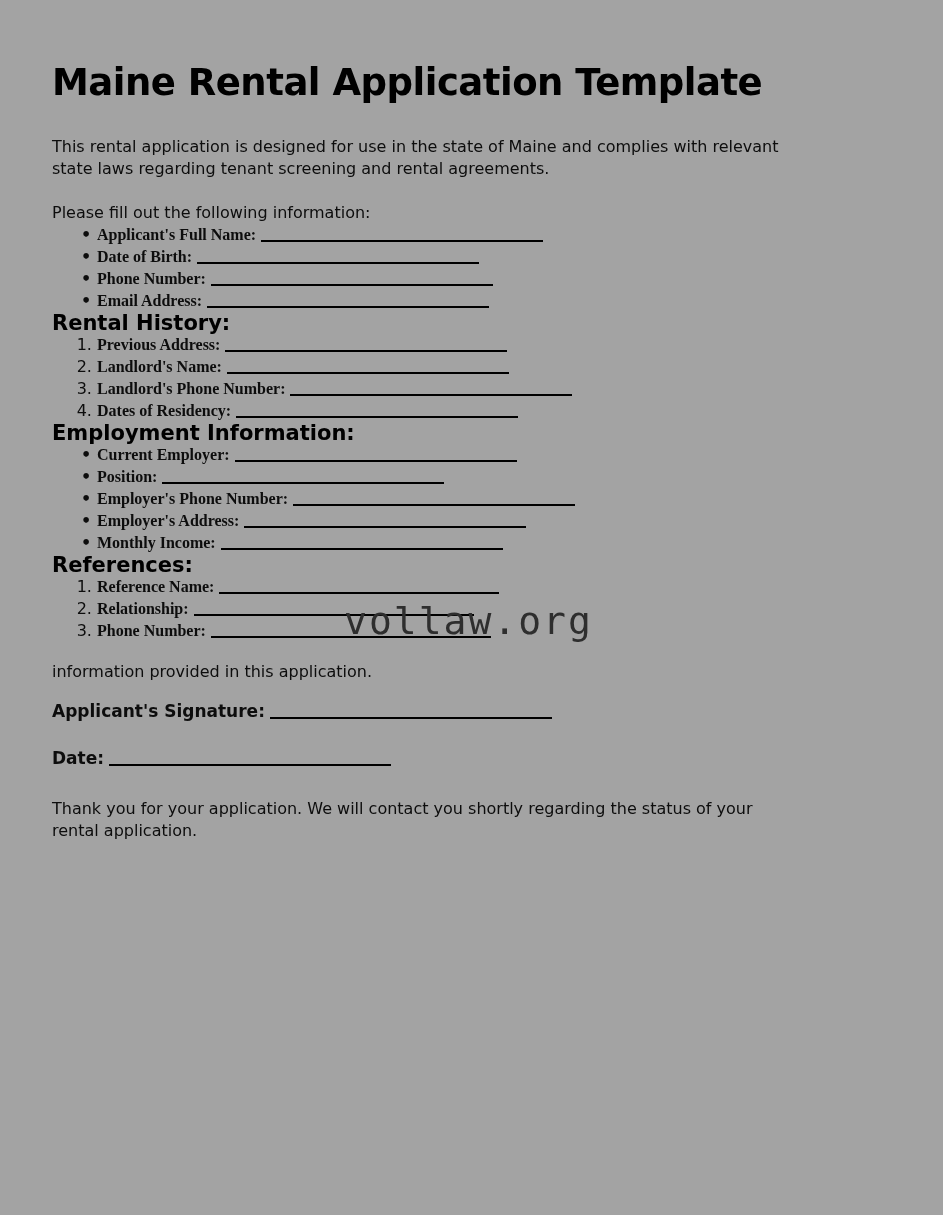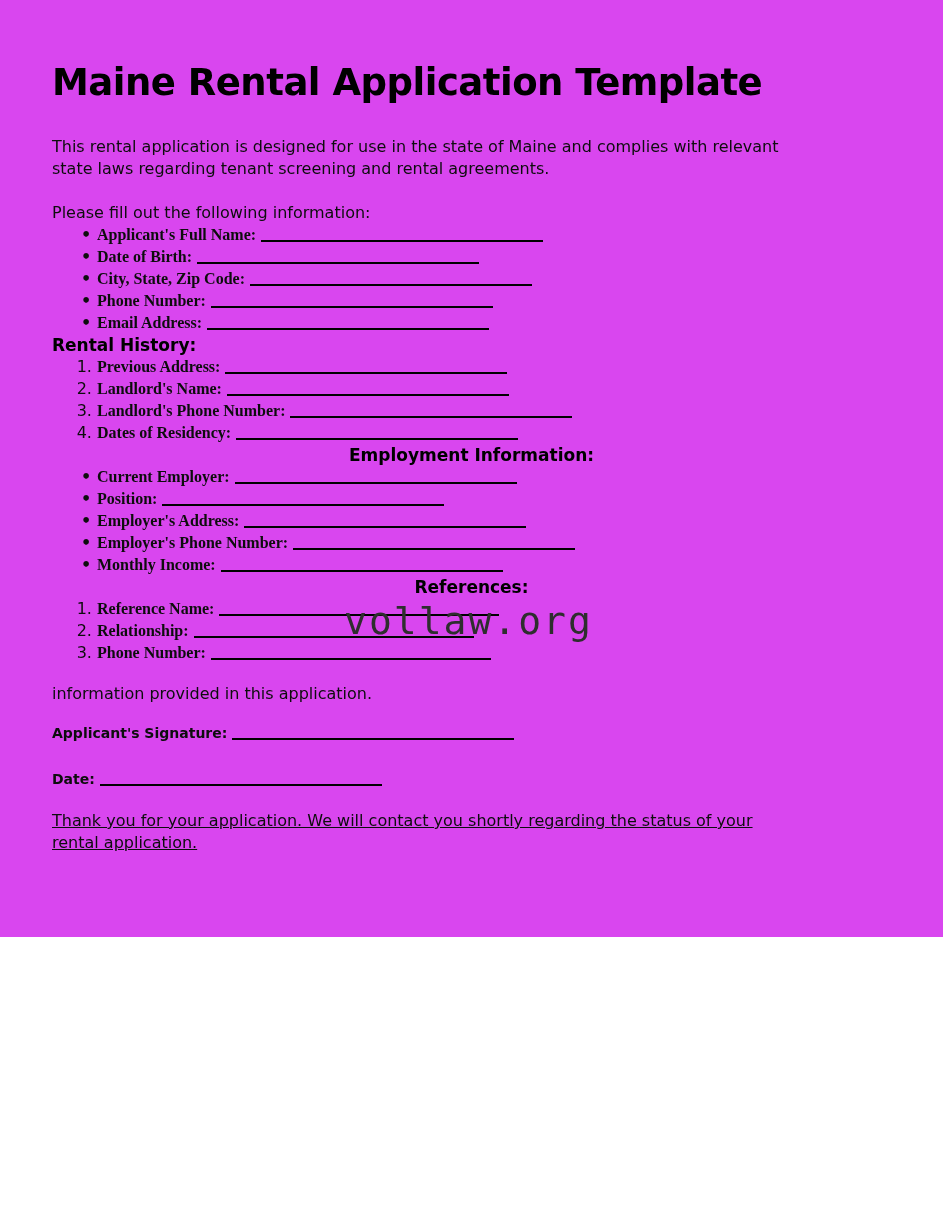--- a/index.html
+++ b/index.html
@@ -1,21 +1,21 @@
 <!DOCTYPE html>
 <html><head>
 <meta charset="utf-8">
 <style>
   * { box-sizing: border-box; }
   html, body { margin: 0; padding: 0; background: #ffffff; }
   .page {
     position: relative;
     width: 943px;
-    height: 937px;
-    background: #d946ef;
+    height: 1215px;
+    background: #a3a3a3;
     font-family: "DejaVu Sans", "Liberation Sans", sans-serif;
     font-size: 16px;
     color: #0d0d0d;
     overflow: hidden;
   }
   .content { padding: 60px 52px 0 52px; }
 
   h1.doc-title {
     margin: 0;
     font-size: 37px;
@@ -27,30 +27,30 @@
   }
 
   .para { margin: 0; }
   .para .line { line-height: 22px; white-space: nowrap; }
 
   .mt-intro   { margin-top: 30px; }
   .mt-fill    { margin-top: 22px; }
   .mt-list1   { margin-top: 19px; }
   .mt-h2a     { margin-top: 18px; }
   .mt-list2   { margin-top: 17px; }
-  .mt-h2b     { margin-top: 19px; text-align: center; }
+  .mt-h2b     { margin-top: 19px; }
   .mt-list3   { margin-top: 18px; }
   .mt-auth    { margin-top: 19px; }
   .mt-sig     { margin-top: 17px; }
   .mt-date    { margin-top: 24px; }
-  .mt-close   { margin-top: 20px; text-decoration: underline; }
+  .mt-close   { margin-top: 28px; }
 
   h2.section-heading {
     margin: 0;
-    font-size: 17px;
+    font-size: 21px;
     line-height: 22px;
     font-weight: bold;
     color: #000000;
   }
 
   ul.field-list, ol.field-list {
     margin: 0;
     padding: 0 0 0 45px;
   }
   ul.field-list { list-style: none; }
@@ -74,21 +74,21 @@
     width: 282px;
     height: 4px;
     border-bottom: 2px solid #000000;
     margin-left: 5px;
     position: relative;
     top: 2px;
   }
   .blank-short { width: 280px; }
 
   .sig-row { line-height: 22px; white-space: nowrap; }
-  .sig-label { font-weight: bold; font-size: 14px; }
+  .sig-label { font-weight: bold; font-size: 17px; }
 
   .watermark {
     position: absolute;
     left: 344px;
     top: 599px;
     font-family: "DejaVu Sans Mono", "Liberation Mono", monospace;
     font-size: 38px;
     letter-spacing: 2px;
     color: #2e2e2e;
     pointer-events: none;
@@ -112,23 +112,20 @@
     </div>
 
     <ul class="field-list mt-list1">
       <li>
         <span class="field-label">Applicant's Full Name:</span><span class="blank"></span>
       </li>
       <li>
         <span class="field-label">Date of Birth:</span><span class="blank"></span>
       </li>
       <li>
-        <span class="field-label">City, State, Zip Code:</span><span class="blank"></span>
-      </li>
-      <li>
         <span class="field-label">Phone Number:</span><span class="blank"></span>
       </li>
       <li>
         <span class="field-label">Email Address:</span><span class="blank"></span>
       </li>
     </ul>
 
     <h2 class="section-heading mt-h2a">Rental History:</h2>
 
     <ol class="field-list mt-list2">
@@ -149,24 +146,24 @@
     <h2 class="section-heading mt-h2b">Employment Information:</h2>
 
     <ul class="field-list mt-list3">
       <li>
         <span class="field-label">Current Employer:</span><span class="blank"></span>
       </li>
       <li>
         <span class="field-label">Position:</span><span class="blank"></span>
       </li>
       <li>
+        <span class="field-label">Employer's Phone Number:</span><span class="blank"></span>
+      </li>
+      <li>
         <span class="field-label">Employer's Address:</span><span class="blank"></span>
-      </li>
-      <li>
-        <span class="field-label">Employer's Phone Number:</span><span class="blank"></span>
       </li>
       <li>
         <span class="field-label">Monthly Income:</span><span class="blank"></span>
       </li>
     </ul>
 
     <h2 class="section-heading mt-h2b">References:</h2>
 
     <ol class="field-list mt-list3">
       <li>

